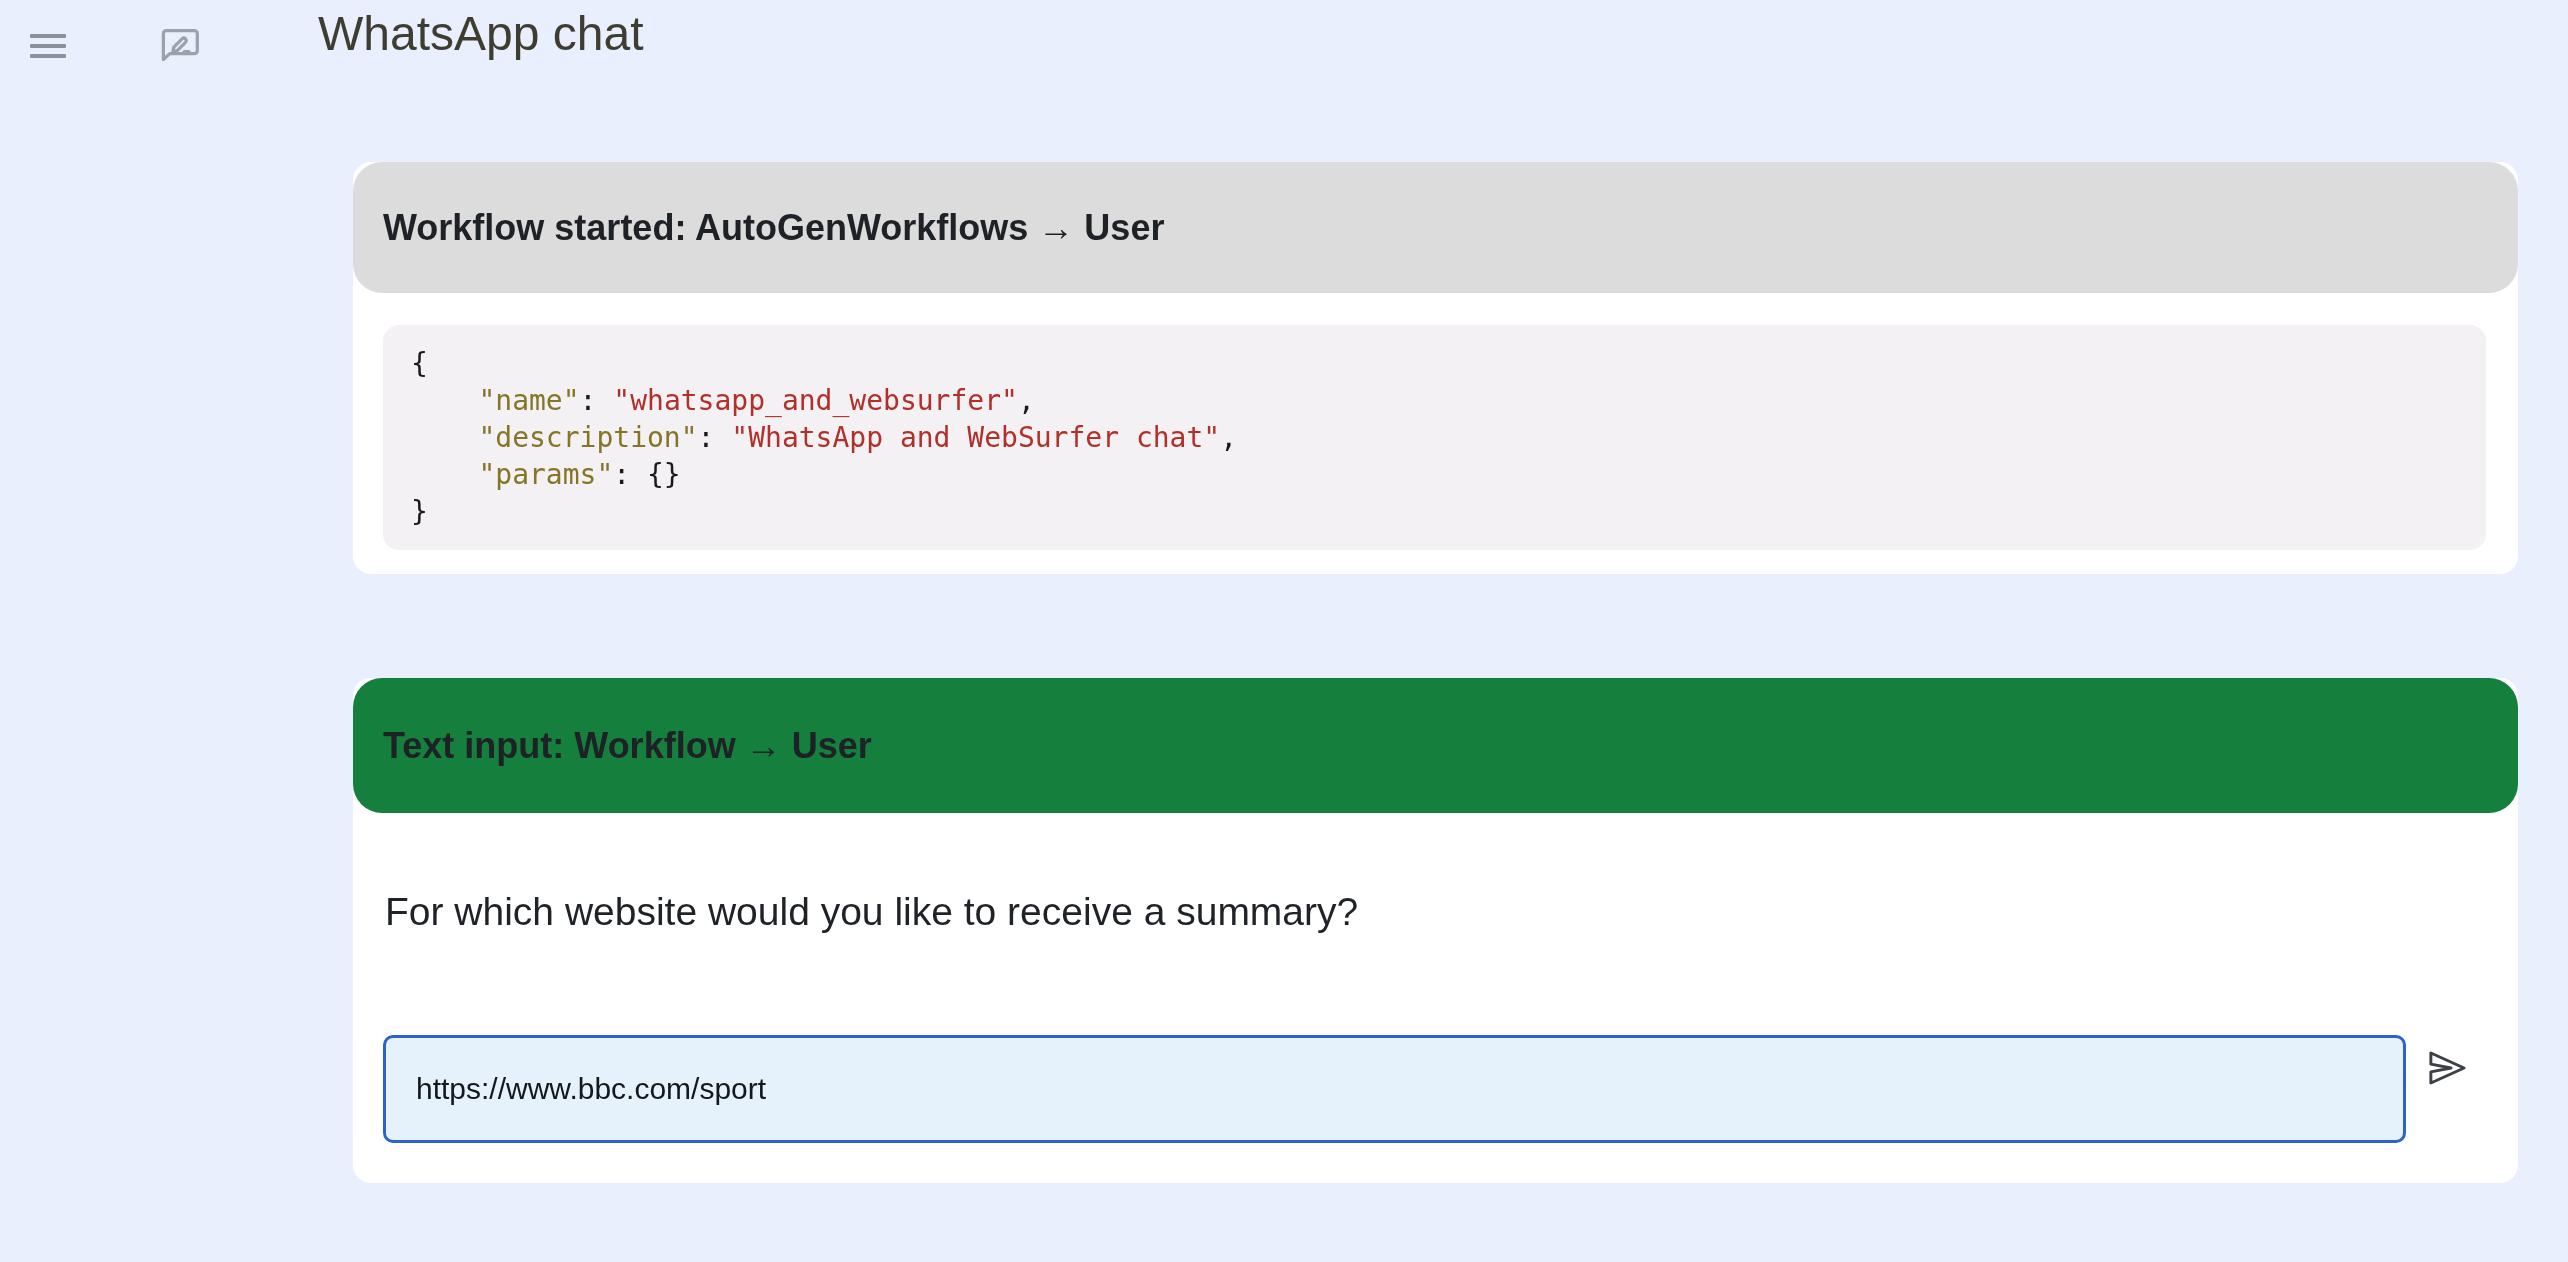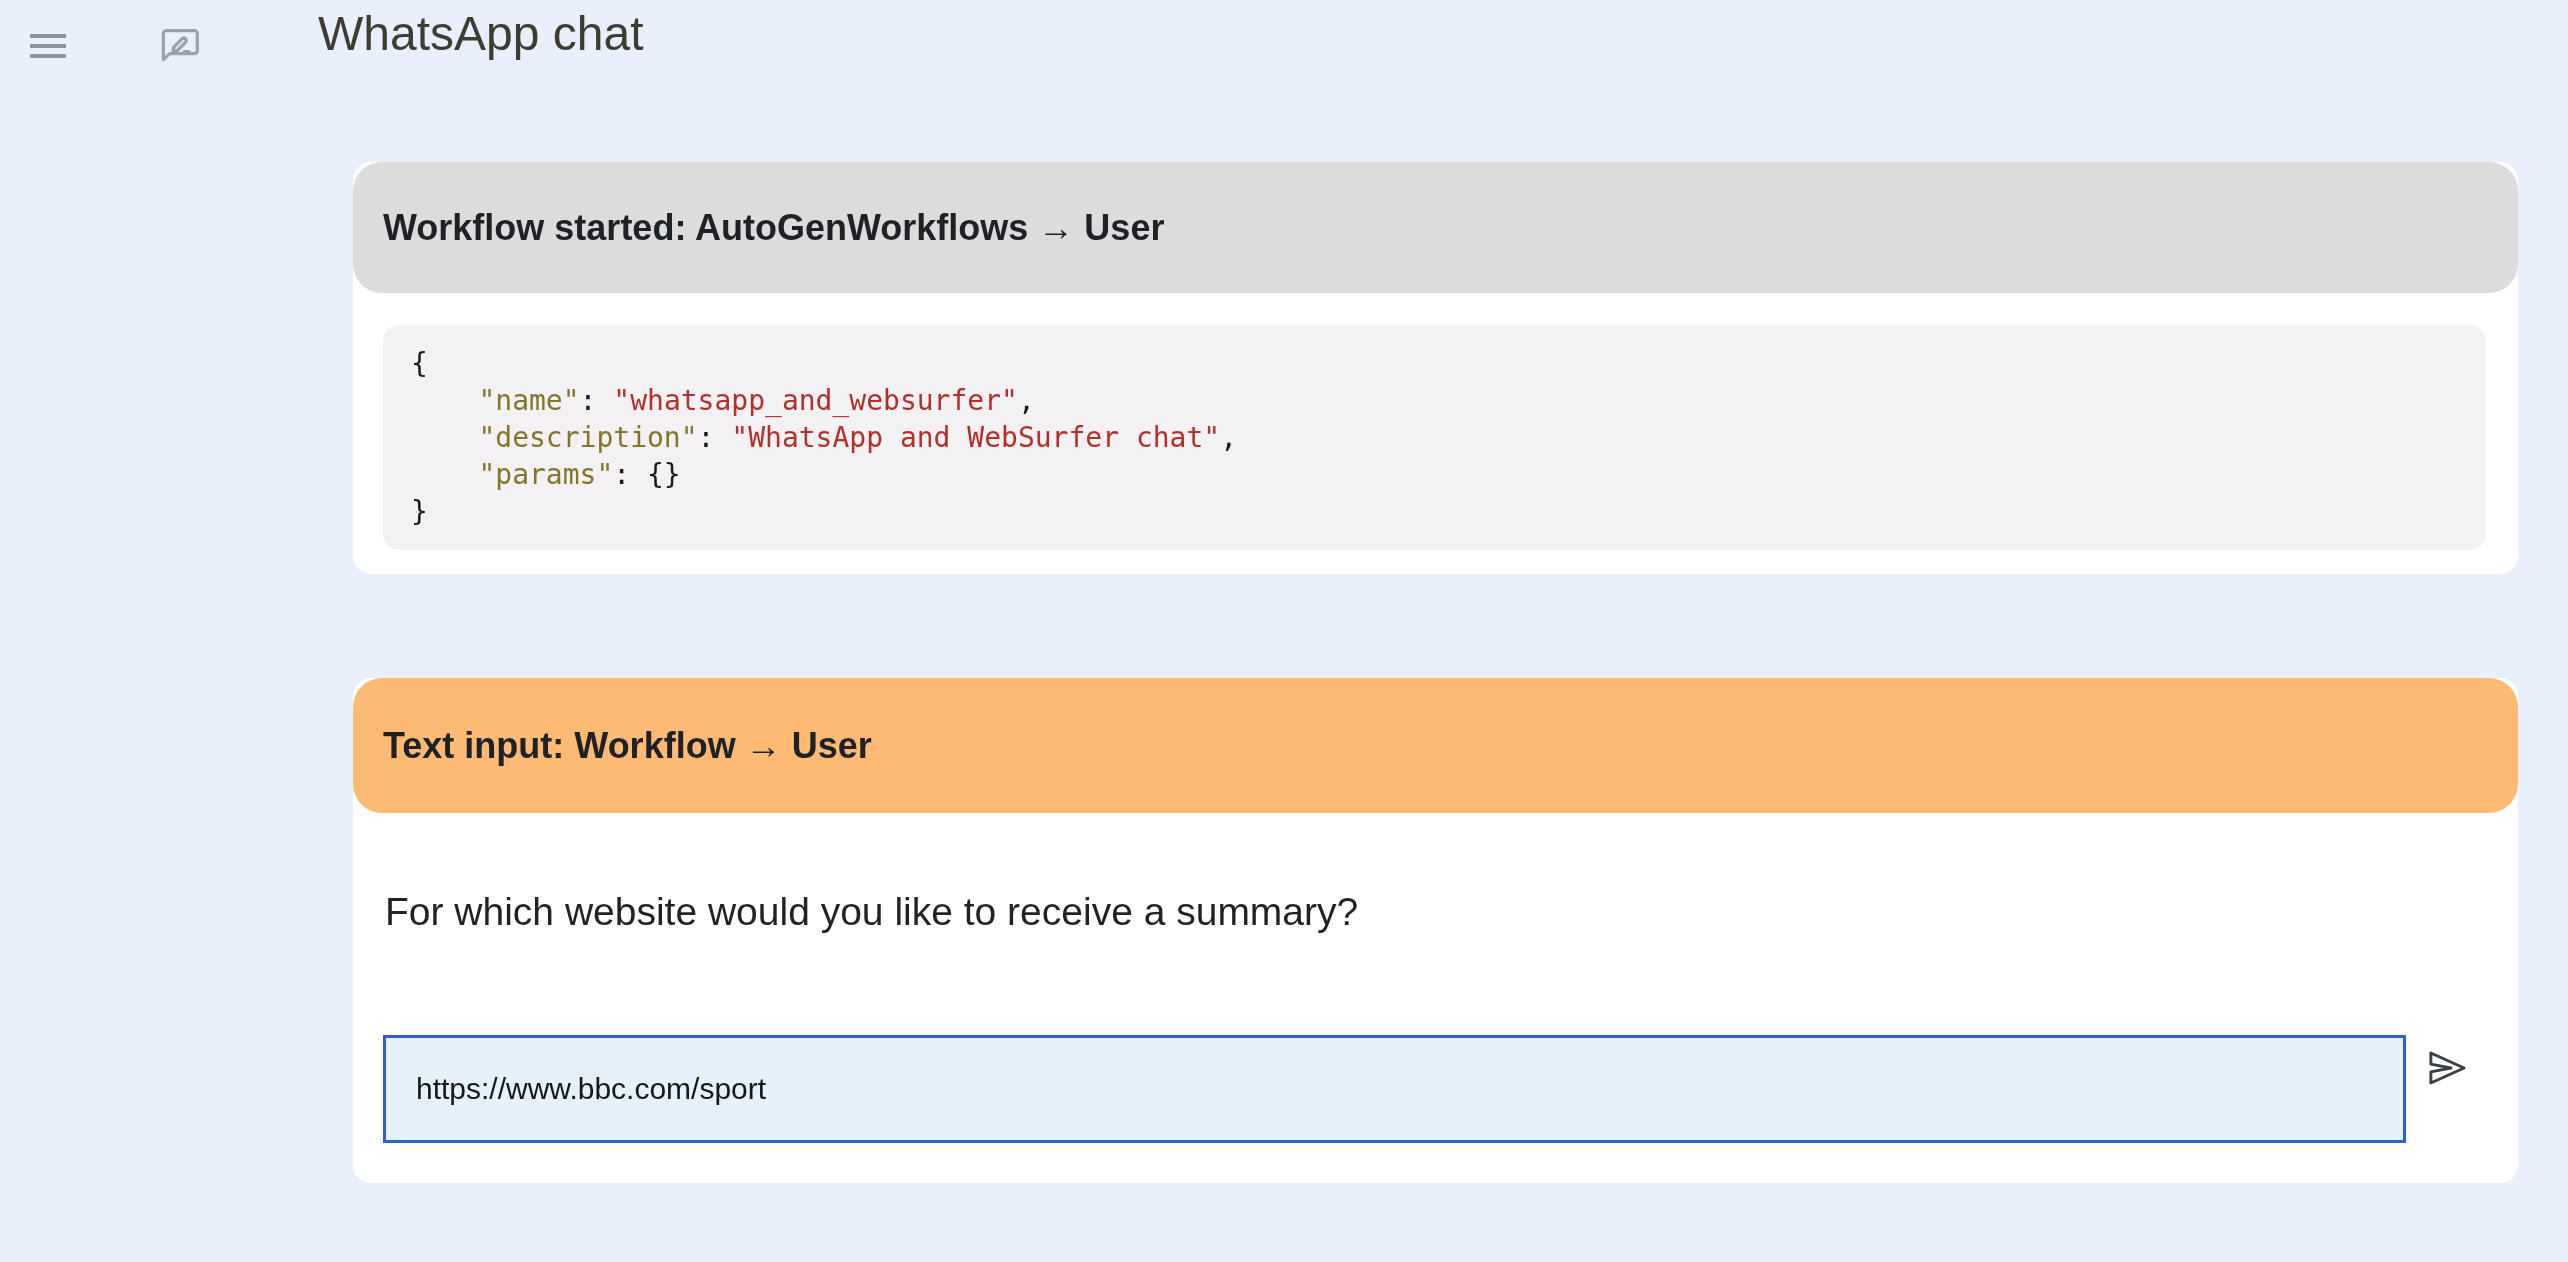--- a/index.html
+++ b/index.html
@@ -68,21 +68,21 @@
 
   
   .question {
     position: absolute; left: 32px; top: 212px;
     margin: 0; font-size: 39px; color: #1f2328;
   }
   .url-input {
     position: absolute; left: 30px; top: 357px;
     width: 2023px; height: 108px;
     box-sizing: border-box;
-    border: 3px solid #2d62c6; border-radius: 0;
+    border: 3px solid #2d62c6; border-radius: 10px;
     background: #e5f2fc;
     padding: 0 30px;
     font-family: "Liberation Sans", sans-serif;
     font-size: 30px; color: #14171b;
     outline: none;
   }
   .send-btn {
     position: absolute; left: 2066px; top: 368px;
     width: 56px; height: 56px;
     background: transparent; border: none; cursor: pointer; padding: 0;
@@ -111,21 +111,21 @@
   <h1 class="page-title">WhatsApp chat</h1>
 
   <section class="card card-workflow">
     <div class="card-header" style="background: rgb(220, 220, 220);">Workflow started: AutoGenWorkflows → User</div>
     <div class="card-body">
       <pre class="code-block" style="background: rgb(244, 241, 244);"><div class="code-line"><span class="tok-punct">{</span></div><div class="code-line"><span class="tok-punct">    </span><span class="tok-key">"name"</span><span class="tok-punct">: </span><span class="tok-str">"whatsapp_and_websurfer"</span><span class="tok-punct">,</span></div><div class="code-line"><span class="tok-punct">    </span><span class="tok-key">"description"</span><span class="tok-punct">: </span><span class="tok-str">"WhatsApp and WebSurfer chat"</span><span class="tok-punct">,</span></div><div class="code-line"><span class="tok-punct">    </span><span class="tok-key">"params"</span><span class="tok-punct">: {}</span></div><div class="code-line"><span class="tok-punct">}</span></div></pre>
     </div>
   </section>
 
   <section class="card card-textinput">
-    <div class="card-header" style="background: #fdba74;">Text input: Workflow → User</div>
+    <div class="card-header" style="background: #15803d;">Text input: Workflow → User</div>
 
     <p class="question">For which website would you like to receive a summary?</p>
 
     <input class="url-input" type="text" value="https://www.bbc.com/sport" style="">
 
     <button class="send-btn">
       <svg width="44" height="44" viewBox="0 0 24 24" fill="none" stroke="#3b4046" stroke-width="1.6" stroke-linejoin="round" stroke-linecap="round">
         <path d="M3.2 20.2 L21.3 12 L3.2 3.8 L3.2 9.9 L14.2 12 L3.2 14.1 Z"></path>
       </svg>
     </button>

